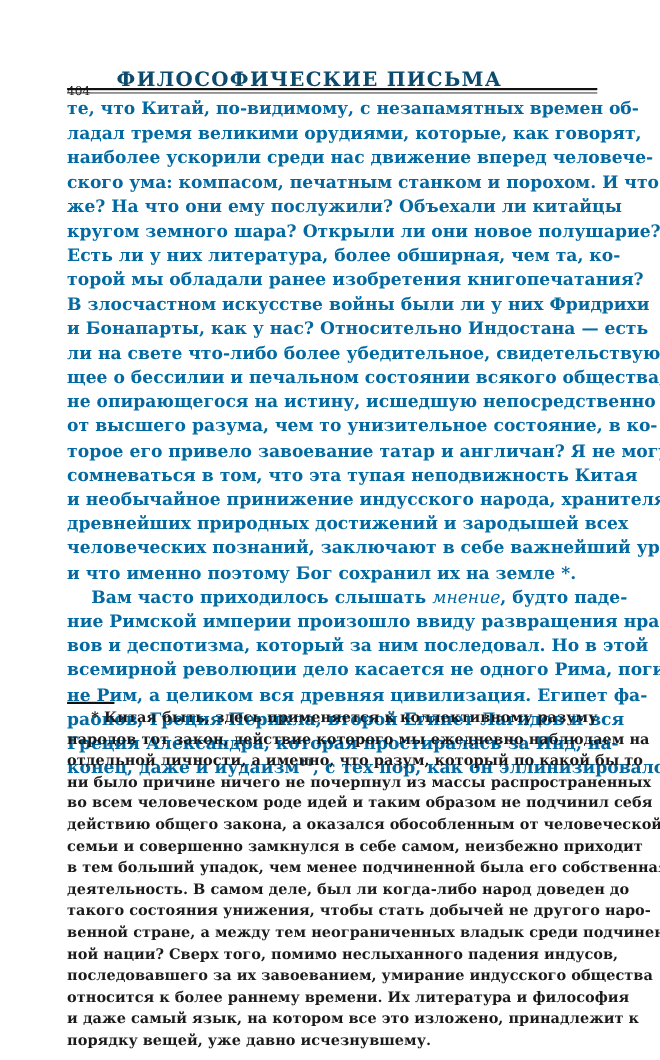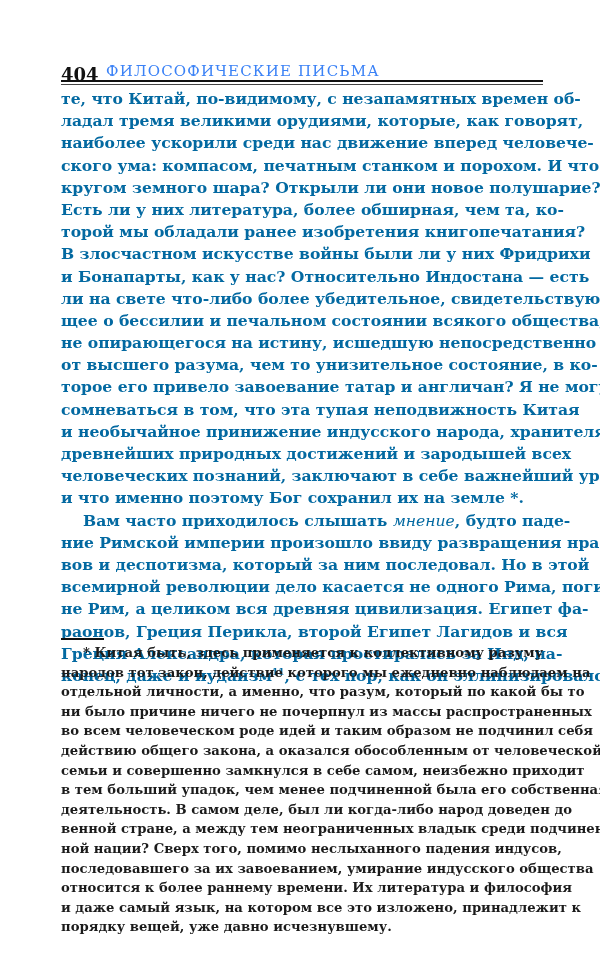--- a/index.html
+++ b/index.html
@@ -1,20 +1,20 @@
 <!DOCTYPE html>
 <html><head>
 <meta charset="utf-8">
 <style>
   html, body { margin: 0; padding: 0; background: #ffffff; }
   body { width: 600px; height: 964px; position: relative; overflow: hidden; color: #1a1a1a; }
   .page { position: absolute; left: 0; top: 0; width: 600px; height: 964px; background: #ffffff; }
   .running-head { position: absolute; left: 61px; top: 60px; width: 482px; height: 20px; font-family: "DejaVu Serif", serif; }
-  .page-number { position: absolute; left: 0; top: 4px; font-size: 18px; font-weight: bold; letter-spacing: 0px; color: #111; }
-  .running-title { position: absolute; left: 45px; top: 2px; font-size: 15px; font-weight: normal; letter-spacing: 1.2px; color: #3b82f6; }
+  .page-number { position: absolute; left: 0; top: 16px; font-size: 11px; font-weight: normal; letter-spacing: 0px; color: #111; }
+  .running-title { position: absolute; left: 45px; top: 2px; font-size: 18px; font-weight: bold; letter-spacing: 1.2px; color: #0c4a6e; }
   .head-rule { position: absolute; left: 61px; top: 80px; width: 482px; height: 0; border-top: 2px solid #111; }
   .head-rule2 { position: absolute; left: 61px; top: 84px; width: 482px; height: 0; border-top: 1px solid #444; }
   .body-text { position: absolute; left: 61px; top: 88px; width: 482px; font-family: "DejaVu Serif", serif; font-size: 15.6px; line-height: 22.2px; font-weight: bold; color: #0369a1; }
   .line { display: block; white-space: nowrap; text-align: justify; text-align-last: justify; height: 22.2px; }
   .line.last { text-align-last: left; }
   .line.indent { padding-left: 22px; }
   .fn-rule { position: absolute; left: 61px; top: 638px; width: 43px; border-top: 2px solid #111; }
   .footnote { position: absolute; left: 61px; top: 643px; width: 482px; font-family: "DejaVu Serif", serif; font-size: 13.2px; line-height: 19.6px; font-weight: bold; color: #1b1b1b; }
   .footnote .line { height: 19.6px; }
   em.it { font-style: italic; font-weight: normal; }
@@ -30,20 +30,21 @@
     <span class="running-title">ФИЛОСОФИЧЕСКИЕ ПИСЬМА</span>
   </div>
   <div class="head-rule"></div>
   <div class="head-rule2"></div>
 
   <div class="body-text">
     <span class="line">те, что Китай, по-видимому, с незапамятных времен об-</span>
     <span class="line">ладал тремя великими орудиями, которые, как говорят,</span>
     <span class="line">наиболее ускорили среди нас движение вперед человече-</span>
     <span class="line">ского ума: компасом, печатным станком и порохом. И что</span>
+    <span class="line">же? На что они ему послужили? Объехали ли китайцы</span>
     <span class="line">кругом земного шара? Открыли ли они новое полушарие?</span>
     <span class="line">Есть ли у них литература, более обширная, чем та, ко-</span>
     <span class="line">торой мы обладали ранее изобретения книгопечатания?</span>
     <span class="line">В злосчастном искусстве войны были ли у них Фридрихи</span>
     <span class="line">и Бонапарты, как у нас? Относительно Индостана — есть</span>
     <span class="line">ли на свете что-либо более убедительное, свидетельствую-</span>
     <span class="line">щее о бессилии и печальном состоянии всякого общества,</span>
     <span class="line">не опирающегося на истину, исшедшую непосредственно</span>
     <span class="line">от высшего разума, чем то унизительное состояние, в ко-</span>
     <span class="line">торое его привело завоевание татар и англичан? Я не могу</span>
@@ -68,20 +69,21 @@
   <div class="footnote">
     <span class="line indent">* Китая быть, здесь применяется к коллективному разуму</span>
     <span class="line">народов тот закон, действие которого мы ежедневно наблюдаем на</span>
     <span class="line">отдельной личности, а именно, что разум, который по какой бы то</span>
     <span class="line">ни было причине ничего не почерпнул из массы распространенных</span>
     <span class="line">во всем человеческом роде идей и таким образом не подчинил себя</span>
     <span class="line">действию общего закона, а оказался обособленным от человеческой</span>
     <span class="line">семьи и совершенно замкнулся в себе самом, неизбежно приходит</span>
     <span class="line">в тем больший упадок, чем менее подчиненной была его собственная</span>
     <span class="line">деятельность. В самом деле, был ли когда-либо народ доведен до</span>
+    <span class="line">такого состояния унижения, чтобы стать добычей не другого наро-</span>
     <span class="line">венной стране, а между тем неограниченных владык среди подчинен-</span>
     <span class="line">ной нации? Сверх того, помимо неслыханного падения индусов,</span>
     <span class="line">последовавшего за их завоеванием, умирание индусского общества</span>
     <span class="line">относится к более раннему времени. Их литература и философия</span>
     <span class="line">и даже самый язык, на котором все это изложено, принадлежит к</span>
     <span class="line last">порядку вещей, уже давно исчезнувшему.</span>
   </div>
 
 </div>
 

